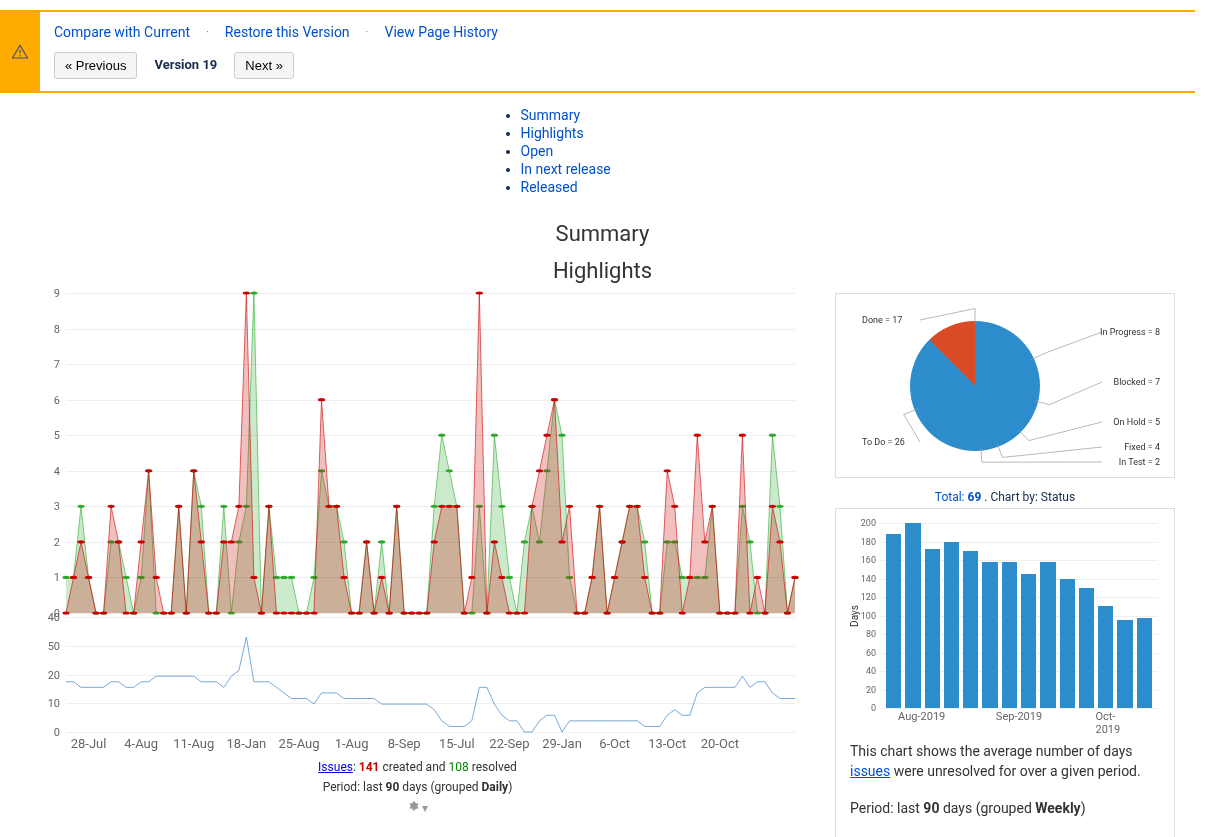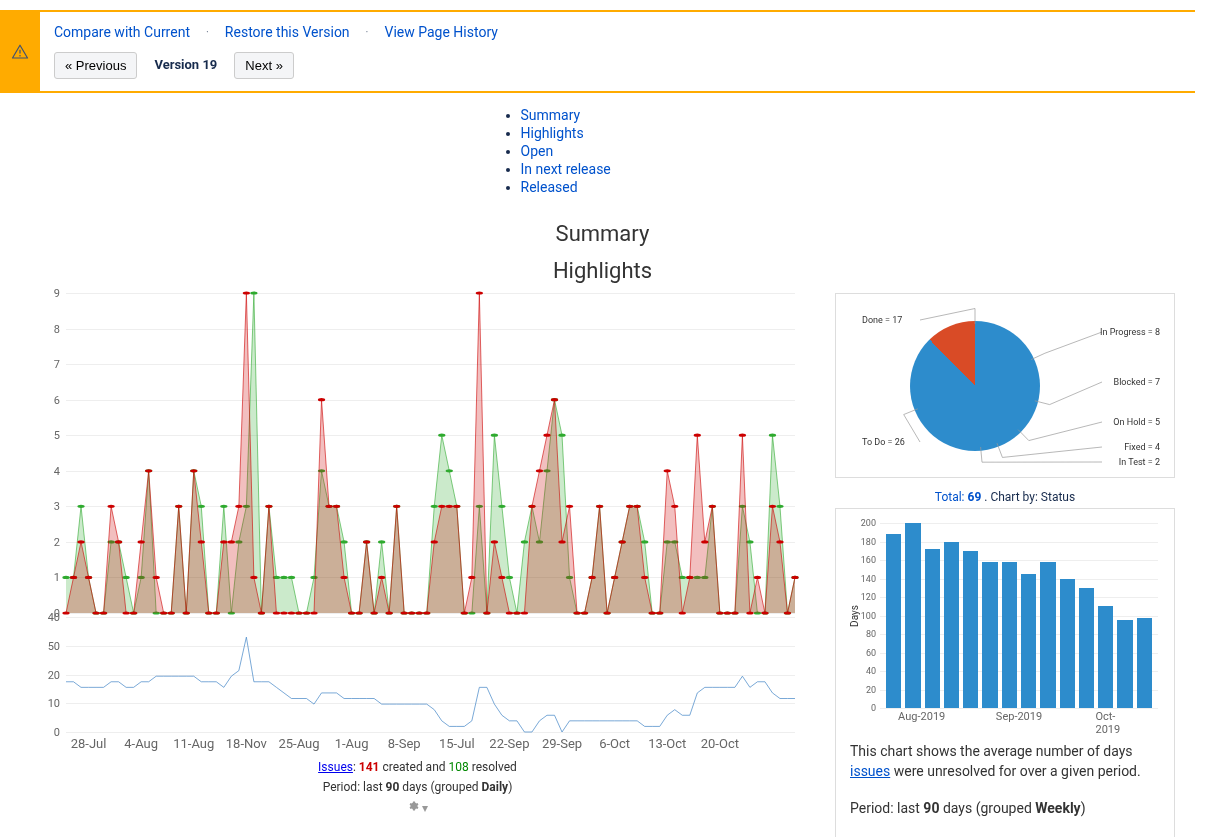--- a/index.html
+++ b/index.html
@@ -376,27 +376,27 @@
             <div class="grid-line" style="top: 0%;"></div>
             <div class="axis-label-y" style="top: 0%;">40</div>
             <svg class="series" viewBox="0 0 100 100" preserveAspectRatio="none">
               <path d="M0,56.3235294117647 L1.0309278350515463,56.3235294117647 L2.0618556701030926,61.1764705882353 L3.0927835051546393,61.1764705882353 L4.123711340206185,61.1764705882353 L5.154639175257731,61.1764705882353 L6.185567010309279,56.3235294117647 L7.216494845360824,56.3235294117647 L8.24742268041237,61.1764705882353 L9.278350515463918,61.1764705882353 L10.309278350515463,56.3235294117647 L11.34020618556701,56.3235294117647 L12.371134020618557,51.47058823529412 L13.402061855670103,51.47058823529412 L14.432989690721648,51.47058823529412 L15.463917525773196,51.47058823529412 L16.49484536082474,51.47058823529412 L17.525773195876287,51.47058823529412 L18.556701030927837,56.3235294117647 L19.587628865979383,56.3235294117647 L20.618556701030926,56.3235294117647 L21.649484536082475,61.1764705882353 L22.68041237113402,51.47058823529412 L23.711340206185564,46.61764705882353 L24.742268041237114,17.500000000000004 L25.773195876288657,56.3235294117647 L26.804123711340207,56.3235294117647 L27.835051546391753,56.3235294117647 L28.865979381443296,61.1764705882353 L29.896907216494846,66.02941176470588 L30.927835051546392,70.88235294117648 L31.958762886597935,70.88235294117648 L32.98969072164948,70.88235294117648 L34.02061855670103,75.73529411764706 L35.051546391752574,66.02941176470588 L36.08247422680412,66.02941176470588 L37.11340206185567,66.02941176470588 L38.144329896907216,70.88235294117648 L39.175257731958766,70.88235294117648 L40.20618556701031,70.88235294117648 L41.23711340206185,70.88235294117648 L42.2680412371134,70.88235294117648 L43.29896907216495,75.73529411764706 L44.329896907216494,75.73529411764706 L45.36082474226804,75.73529411764706 L46.391752577319586,75.73529411764706 L47.42268041237113,75.73529411764706 L48.45360824742268,75.73529411764706 L49.48453608247423,75.73529411764706 L50.51546391752577,80.58823529411765 L51.546391752577314,90.29411764705883 L52.57731958762887,95.1470588235294 L53.608247422680414,95.1470588235294 L54.63917525773196,95.1470588235294 L55.670103092783506,90.29411764705883 L56.70103092783505,61.1764705882353 L57.73195876288659,61.1764705882353 L58.76288659793815,75.73529411764706 L59.79381443298969,85.44117647058825 L60.824742268041234,90.29411764705883 L61.855670103092784,90.29411764705883 L62.88659793814433,100 L63.91752577319587,100 L64.94845360824742,90.29411764705883 L65.97938144329896,85.44117647058825 L67.0103092783505,85.44117647058825 L68.04123711340206,100 L69.0721649484536,90.29411764705883 L70.10309278350515,90.29411764705883 L71.1340206185567,90.29411764705883 L72.16494845360825,90.29411764705883 L73.19587628865979,90.29411764705883 L74.22680412371135,90.29411764705883 L75.25773195876289,90.29411764705883 L76.28865979381443,90.29411764705883 L77.31958762886599,90.29411764705883 L78.35051546391753,90.29411764705883 L79.38144329896907,95.1470588235294 L80.41237113402062,95.1470588235294 L81.44329896907216,95.1470588235294 L82.4742268041237,85.44117647058825 L83.50515463917526,80.58823529411765 L84.5360824742268,85.44117647058825 L85.56701030927834,85.44117647058825 L86.5979381443299,66.02941176470588 L87.62886597938144,61.1764705882353 L88.65979381443299,61.1764705882353 L89.69072164948454,61.1764705882353 L90.72164948453609,61.1764705882353 L91.75257731958763,61.1764705882353 L92.78350515463917,51.47058823529412 L93.81443298969072,61.1764705882353 L94.84536082474226,56.3235294117647 L95.87628865979381,56.3235294117647 L96.90721649484536,66.02941176470588 L97.9381443298969,70.88235294117648 L98.96907216494846,70.88235294117648 L100,70.88235294117648" stroke="#4184c5" stroke-width="0.7" fill="none" vector-effect="non-scaling-stroke"></path>
             </svg>
           </div>
         <div class="x-axis" id="x-axis">
             <span class="x-tick" style="left: 3.09278%;">28-Jul</span>
             <span class="x-tick" style="left: 10.3093%;">4-Aug</span>
             <span class="x-tick" style="left: 17.5258%;">11-Aug</span>
-            <span class="x-tick" style="left: 24.7423%;">18-Nov</span>
+            <span class="x-tick" style="left: 24.7423%;">18-Jan</span>
             <span class="x-tick" style="left: 31.9588%;">25-Aug</span>
             <span class="x-tick" style="left: 39.1753%;">1-Aug</span>
             <span class="x-tick" style="left: 46.3918%;">8-Sep</span>
             <span class="x-tick" style="left: 53.6082%;">15-Jul</span>
             <span class="x-tick" style="left: 60.8247%;">22-Sep</span>
-            <span class="x-tick" style="left: 68.0412%;">29-Sep</span>
+            <span class="x-tick" style="left: 68.0412%;">29-Jan</span>
             <span class="x-tick" style="left: 75.2577%;">6-Oct</span>
             <span class="x-tick" style="left: 82.4742%;">13-Oct</span>
             <span class="x-tick" style="left: 89.6907%;">20-Oct</span>
           </div>
         <div class="footnote">
           <span class="link"><a href="#">Issues</a></span>:
           <span class="red">141</span><span> created and </span><span class="green">108</span><span> resolved</span>
         </div>
         <div class="footnote">
           <span>Period: last </span><strong>90</strong><span> days (grouped </span><strong>Daily</strong><span>)</span>

